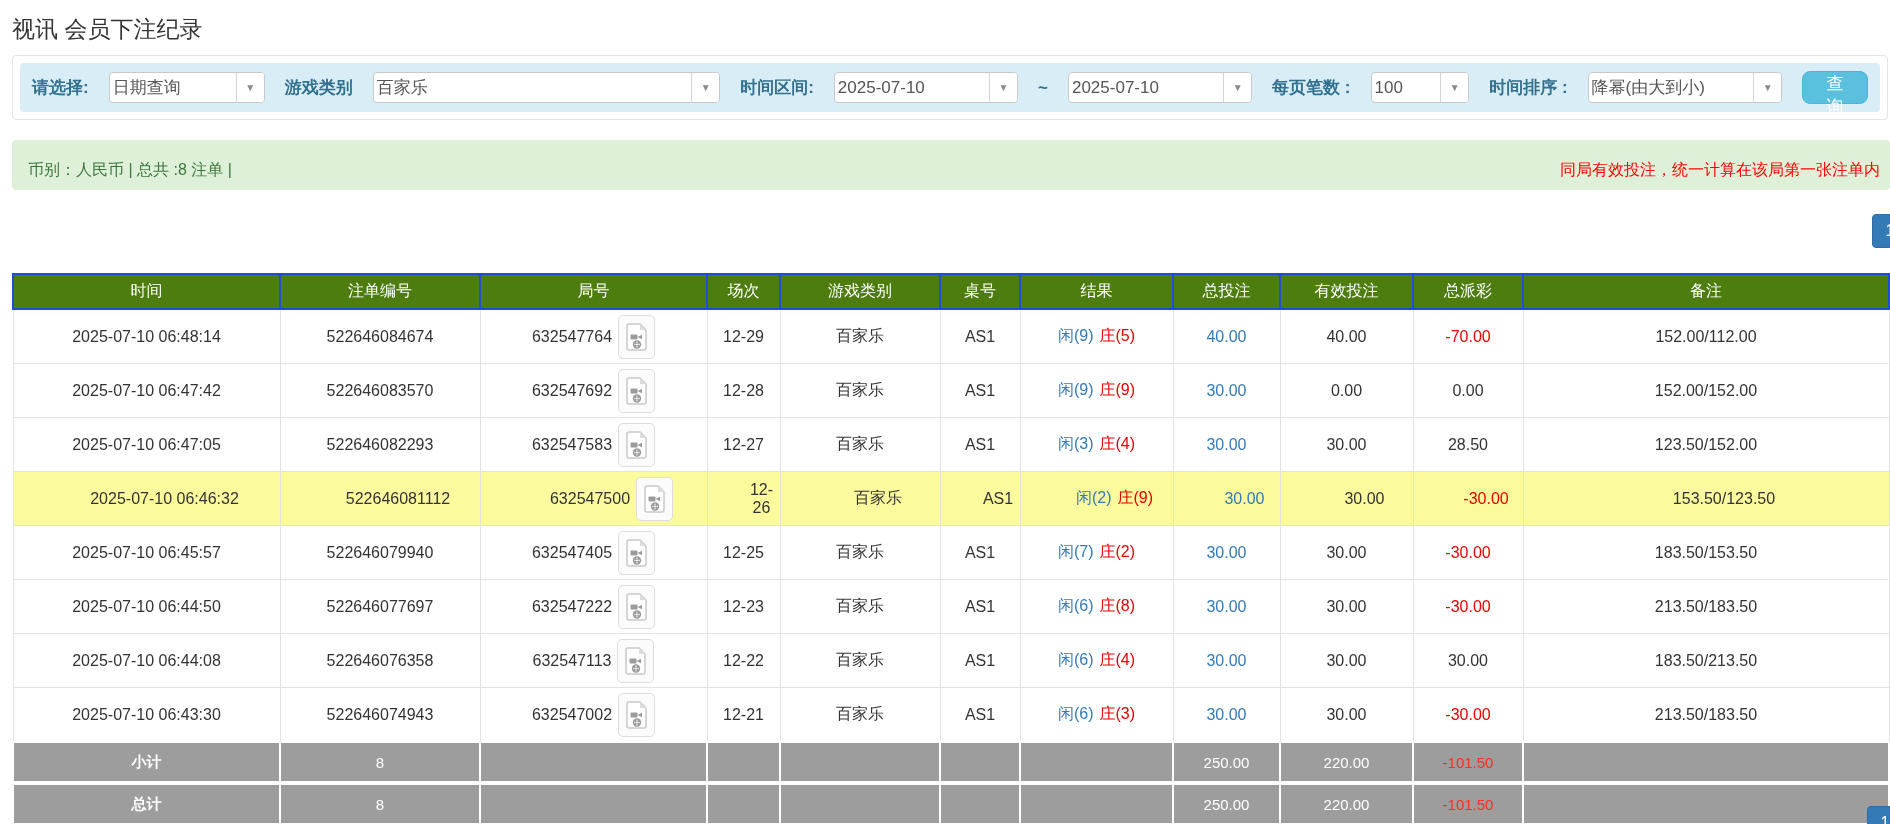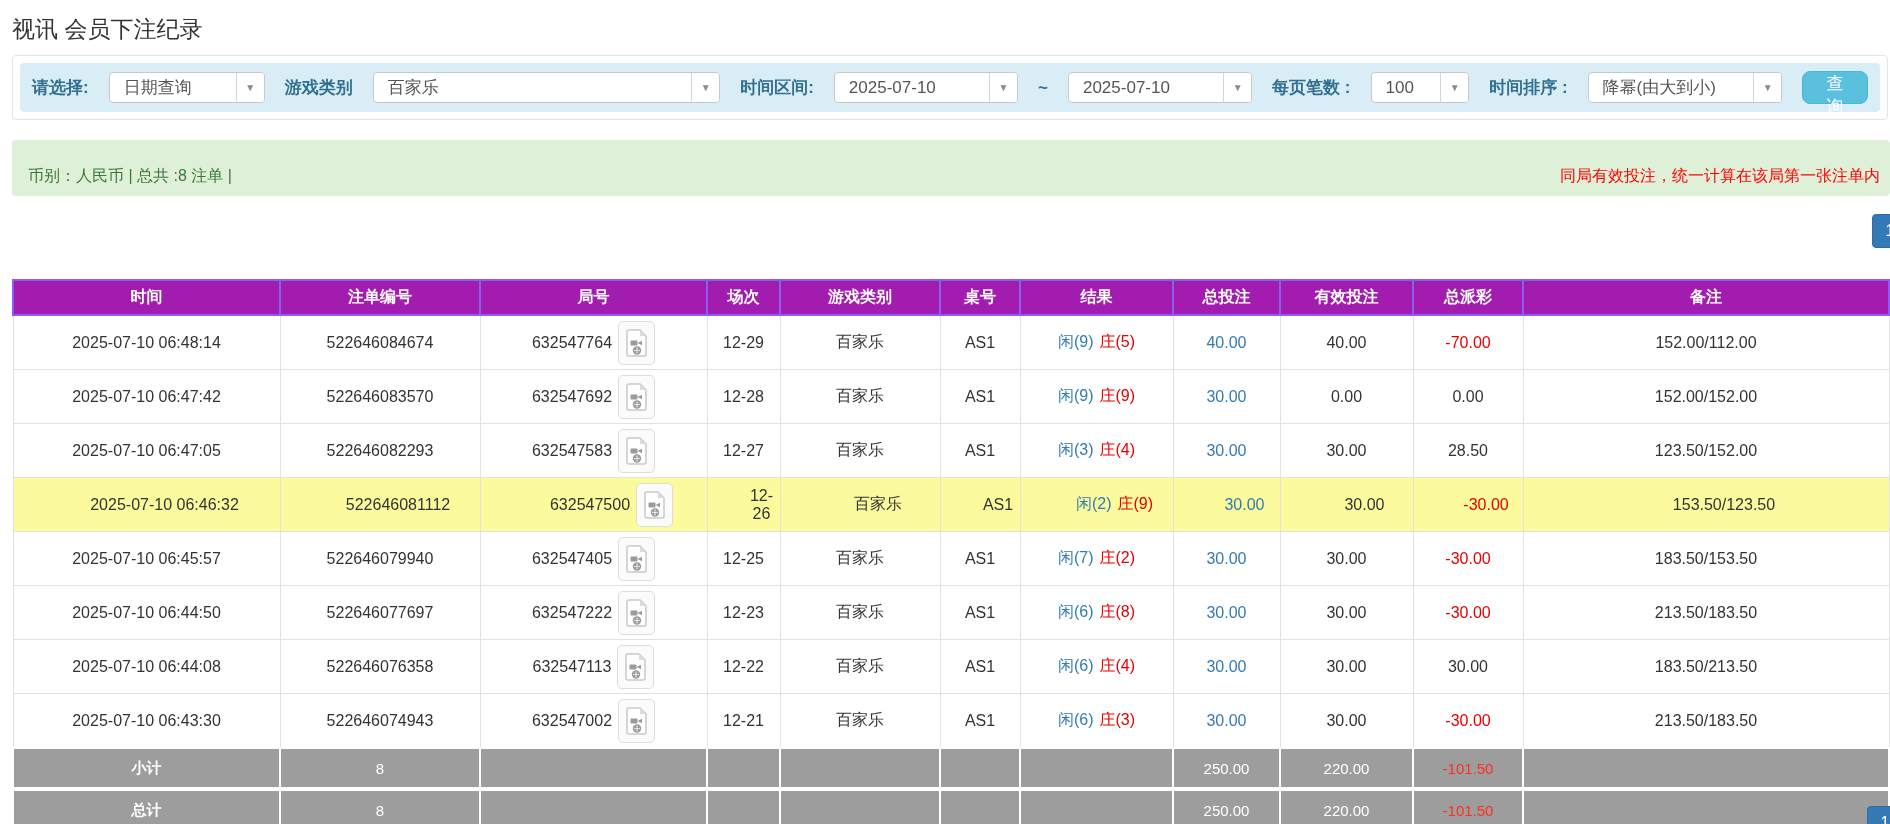--- a/index.html
+++ b/index.html
@@ -7,36 +7,36 @@
     width:1890px;height:824px;overflow:hidden;position:relative;background:#fff;
     font-family:"Liberation Sans","DejaVu Sans",sans-serif;
   }
   
   .page-title{margin:14px 0 0 12px;font-size:23px;font-weight:400;color:#333;}
   
   .panel{margin:10px 2px 0 12px;border:1px solid #e4e4e4;border-radius:4px;padding:7px;background:#fff;}
   .filterbar{background:#d9edf7;border-radius:4px;padding:8px 12px;display:flex;align-items:center;gap:20px;}
   .flabel{color:#31708f;font-weight:bold;font-size:17px;white-space:nowrap;}
   .combo{display:flex;align-items:stretch;height:31px;background:#fff;border:1px solid #c8c8c8;border-radius:4px;overflow:hidden;box-sizing:border-box;}
-  .combo .val{padding:0 14px;font-size:17px;color:#555;flex:1;display:flex;align-items:center;white-space:nowrap;overflow:hidden;}
+  .combo .val{padding:0 3px;font-size:17px;color:#555;flex:1;display:flex;align-items:center;white-space:nowrap;overflow:hidden;}
   .combo .arr{width:27px;border-left:1px solid #d5d5d5;display:flex;align-items:center;justify-content:center;color:#8a8a8a;font-size:10px;background:#fff;cursor:pointer;}
   .w-choose{width:166px}.w-game{width:370px}.w-date{width:196px}.w-size{width:105px}.w-sort{width:207px}
   .tilde{color:#31708f;font-size:17px;font-weight:bold;}
   .btn-search{background:#5bc0de;border:1px solid #46b8da;color:#fff;font-size:17px;border-radius:8px;height:33px;padding:0 16px;cursor:pointer;}
   
-  .summary{margin:20px 0 0 12px;height:40px;background:#dff0d8;border-radius:4px;display:flex;align-items:center;justify-content:space-between;padding:16px 10px 0 16px;}
+  .summary{margin:20px 0 0 12px;height:40px;background:#dff0d8;border-radius:4px;display:flex;align-items:center;justify-content:space-between;padding:10px 10px 0 16px;}
   .summary .left{color:#3c763d;font-size:16px;}
   .summary .right{color:#ff0000;font-size:16px;}
   
   .pager{position:absolute;width:36px;height:34px;background:#337ab7;border:1px solid #2e6da4;border-radius:4px;color:#fff;font-size:16px;display:flex;align-items:center;justify-content:center;cursor:pointer;box-sizing:border-box;}
   .pager.top{top:214px;left:1872px;}
   .pager.bottom{top:806px;left:1867px;}
   
   table.rec{border-collapse:collapse;table-layout:fixed;width:1878px;margin:83px 0 0 12px;font-size:16px;}
-  table.rec thead th{background:#a21caf;color:#fff;height:33px;font-weight:bold;border:2px solid #8b5cf6;font-size:16px;padding:0;}
+  table.rec thead th{background:#4d7c0f;color:#fff;height:33px;font-weight:normal;border:2px solid #1d4ed8;font-size:16px;padding:0;}
   table.rec tbody td{height:53px;text-align:center;vertical-align:middle;border:1px solid #e2e2e2;color:#333;background:#fff;padding:0;}
   table.rec tbody tr[data-hl="yes"] td{background:#fbfb9e;padding-left:36px;}
   .round{display:flex;align-items:center;justify-content:center;gap:6px;}
   .vid{width:37px;height:44px;background:#fbfbfb;border:1px solid #ddd;border-radius:5px;display:flex;align-items:center;justify-content:center;cursor:pointer;padding:0;}
   .rp{color:#337ab7;}
   .rb{color:#e60000;margin-left:6px;}
   a.bet{color:#337ab7;text-decoration:none;cursor:pointer;}
   td.pay[data-sign="neg"]{color:#e60000;}
   table.rec tfoot td{background:#9d9d9d;color:#fff;height:38px;text-align:center;border:2px solid #fff;font-size:15px;padding:0;}
   table.rec tfoot .lbl{font-weight:bold;}

